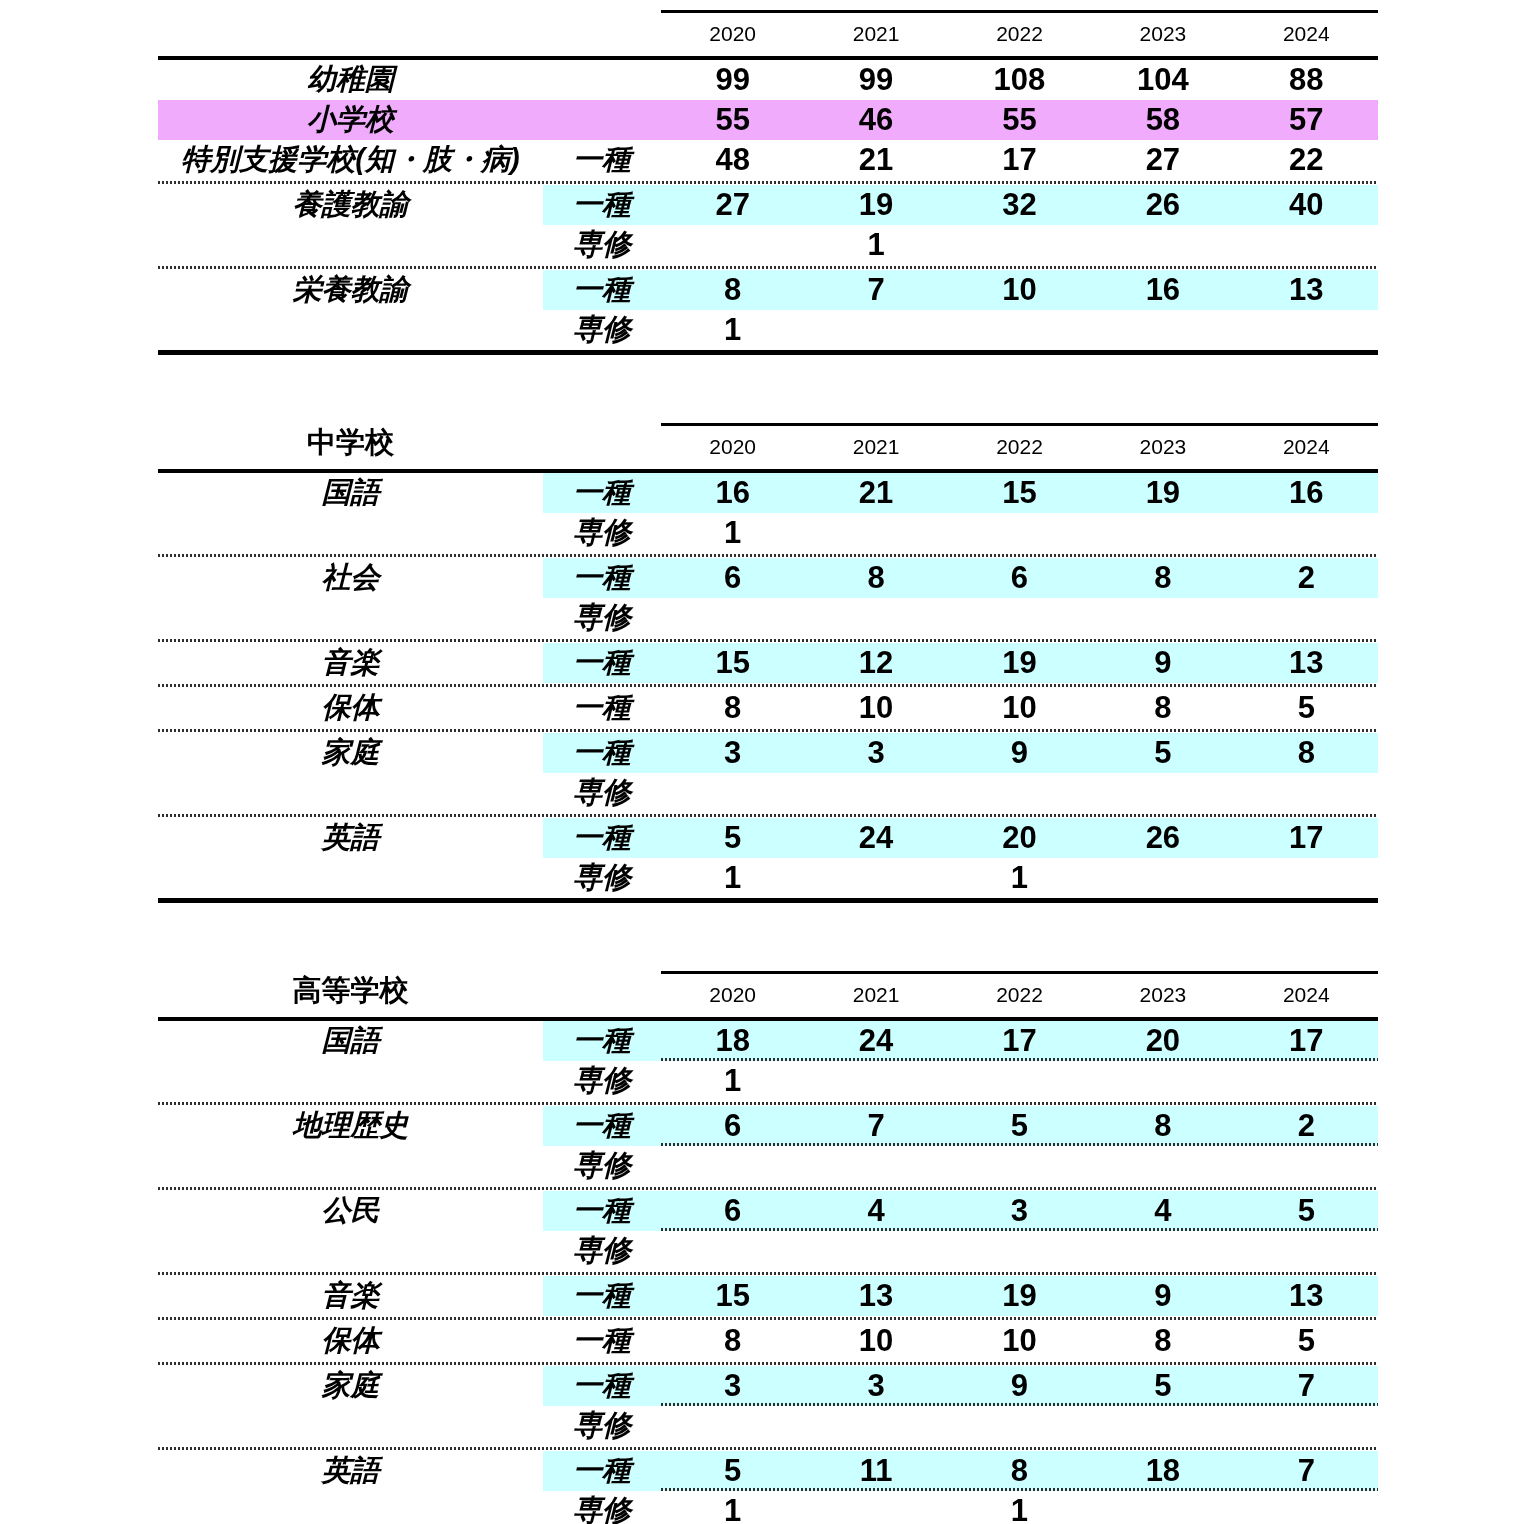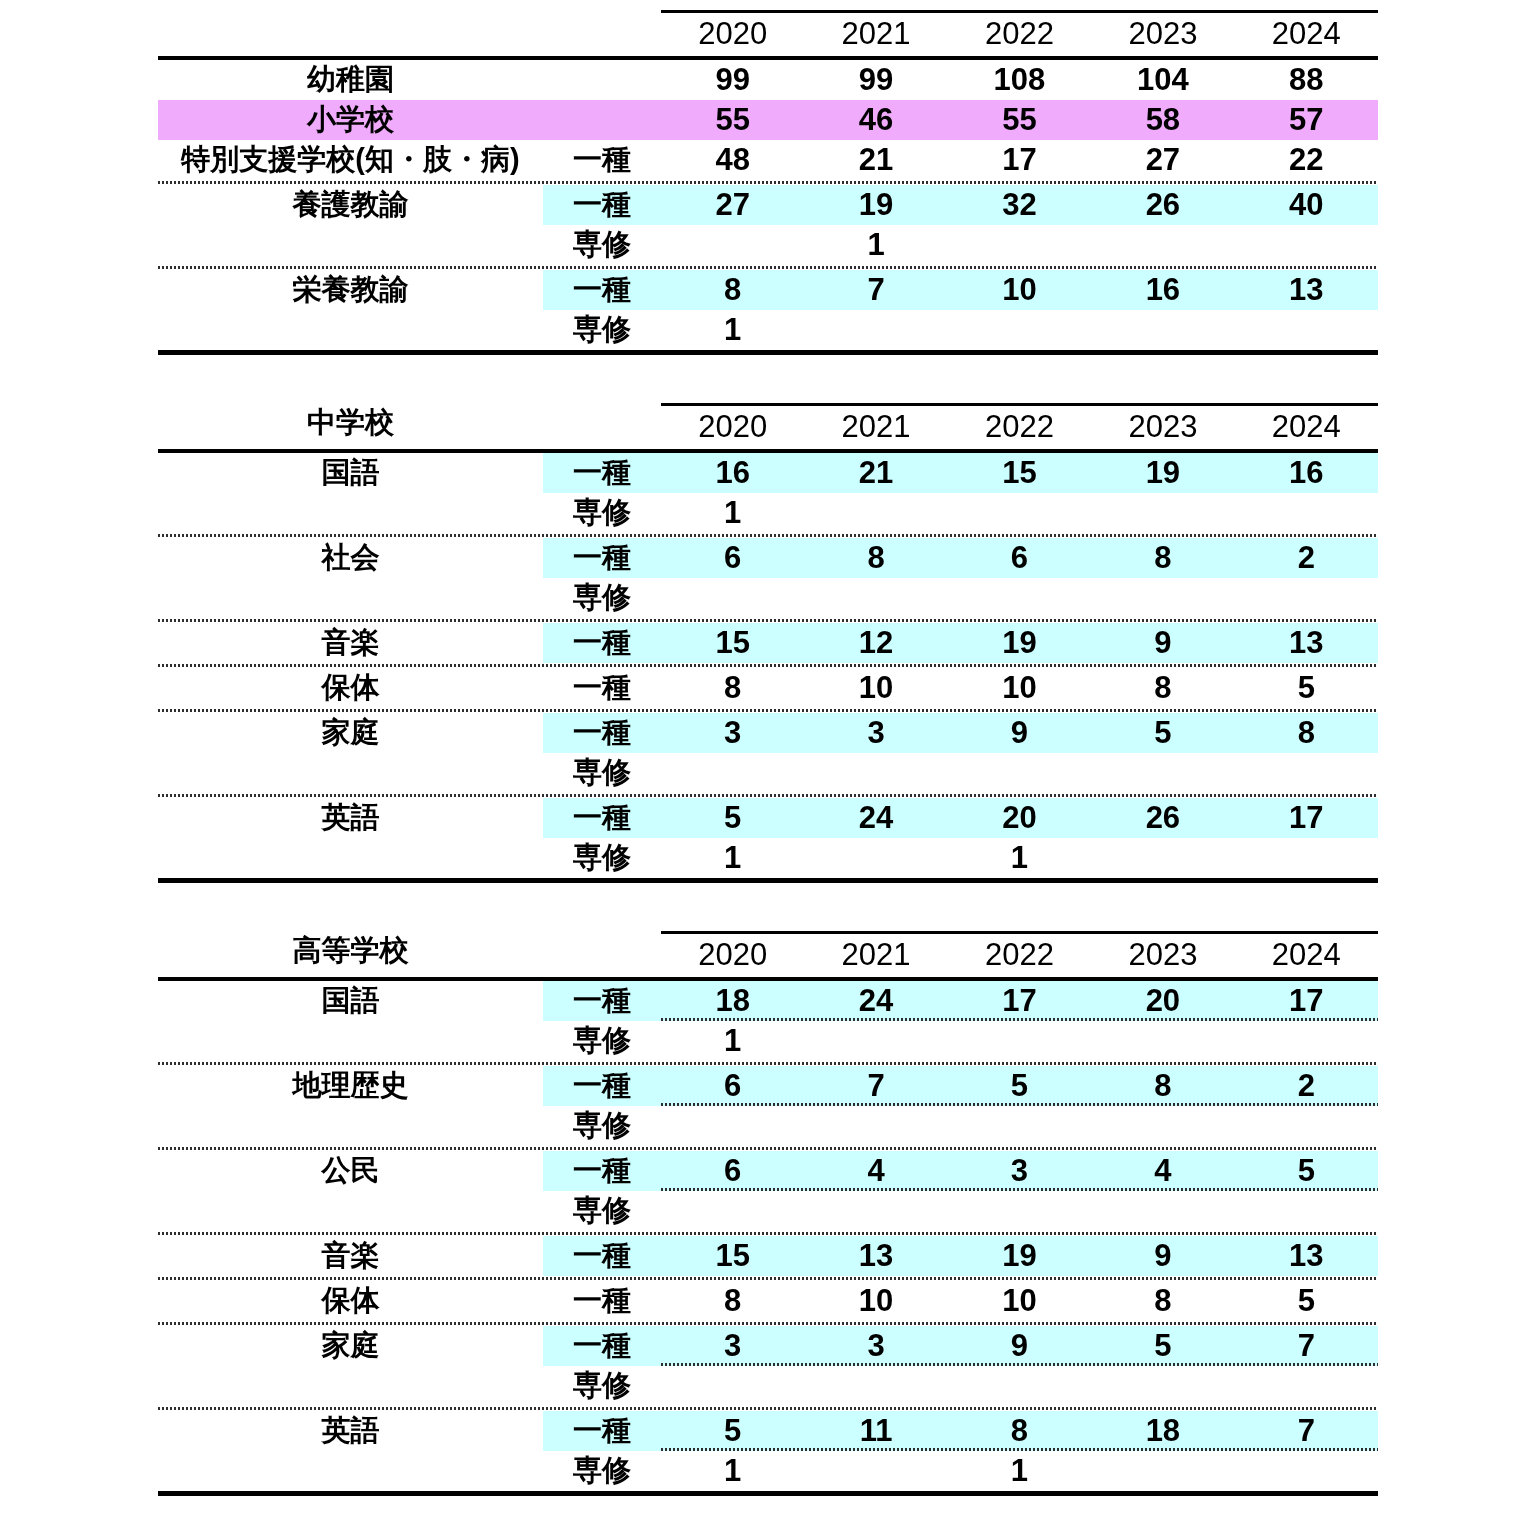--- a/index.html
+++ b/index.html
@@ -14,21 +14,21 @@
   }
   .page {
     padding-top: 10px;
     width: 1536px;
   }
   .tbl {
     width: 1220px;
     margin-left: 158px;
     border-bottom: 5px solid #000;
   }
-  .tbl + .tbl { margin-top: 48px; }
+  .tbl + .tbl { margin-top: 68px; }
 
   
   .hrow {
     display: grid;
     grid-template-columns: 385px 118px 717px;
     align-items: end;
     border-bottom: 4px solid #000;
   }
   .hlabel {
     font-weight: bold;
@@ -38,41 +38,41 @@
     white-space: nowrap;
   }
   .years {
     border-top: 3px solid #000;
     display: grid;
     grid-template-columns: repeat(5, 1fr);
     padding: 3px 0 4px 0;
   }
   .year {
     text-align: center;
-    font-size: 31px;
+    font-size: 21px;
     font-weight: normal;
     line-height: 36px;
     font-stretch: condensed;
   }
 
   
   .row {
     display: grid;
     grid-template-columns: 385px 118px repeat(5, 143.4px);
     height: 40px;
     position: relative;
   }
   .cell {
     height: 100%;
     display: flex;
     align-items: center;
     justify-content: center;
     white-space: nowrap;
   }
-  .name, .type { font-weight: bold; font-size: 29px; }
+  .name, .type { font-weight: bold; font-size: 29px; font-style: italic; }
   .val { font-weight: bold; font-size: 31px; }
 
   .row.hl-data .cell:not(.name) { background: #ccffff; }
   .row.hl-full .cell { background: #f0abfc; }
 
   
   .sep {
     height: 5px;
     background-image: repeating-linear-gradient(90deg, #2e2e2e 0 2px, transparent 2px 4px);
     background-size: 100% 3px;

